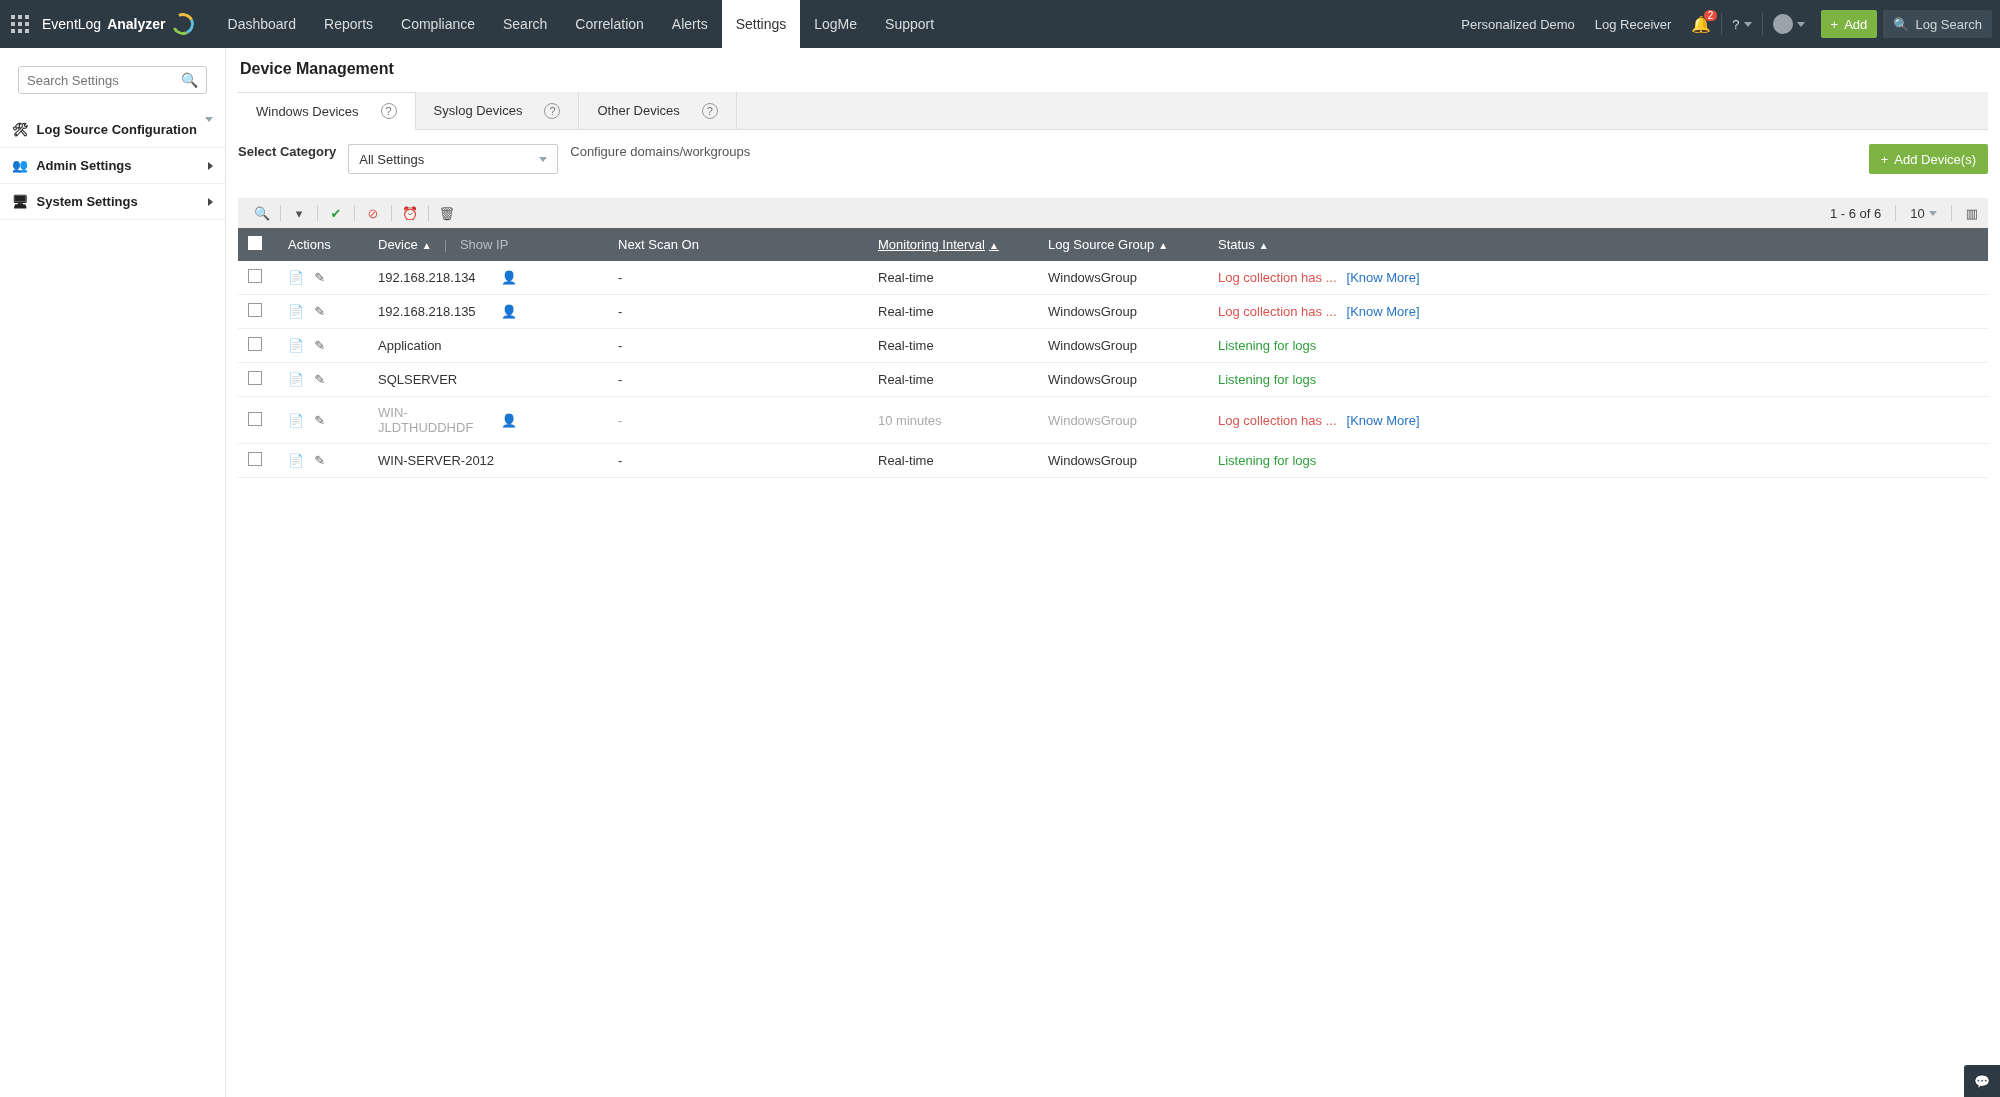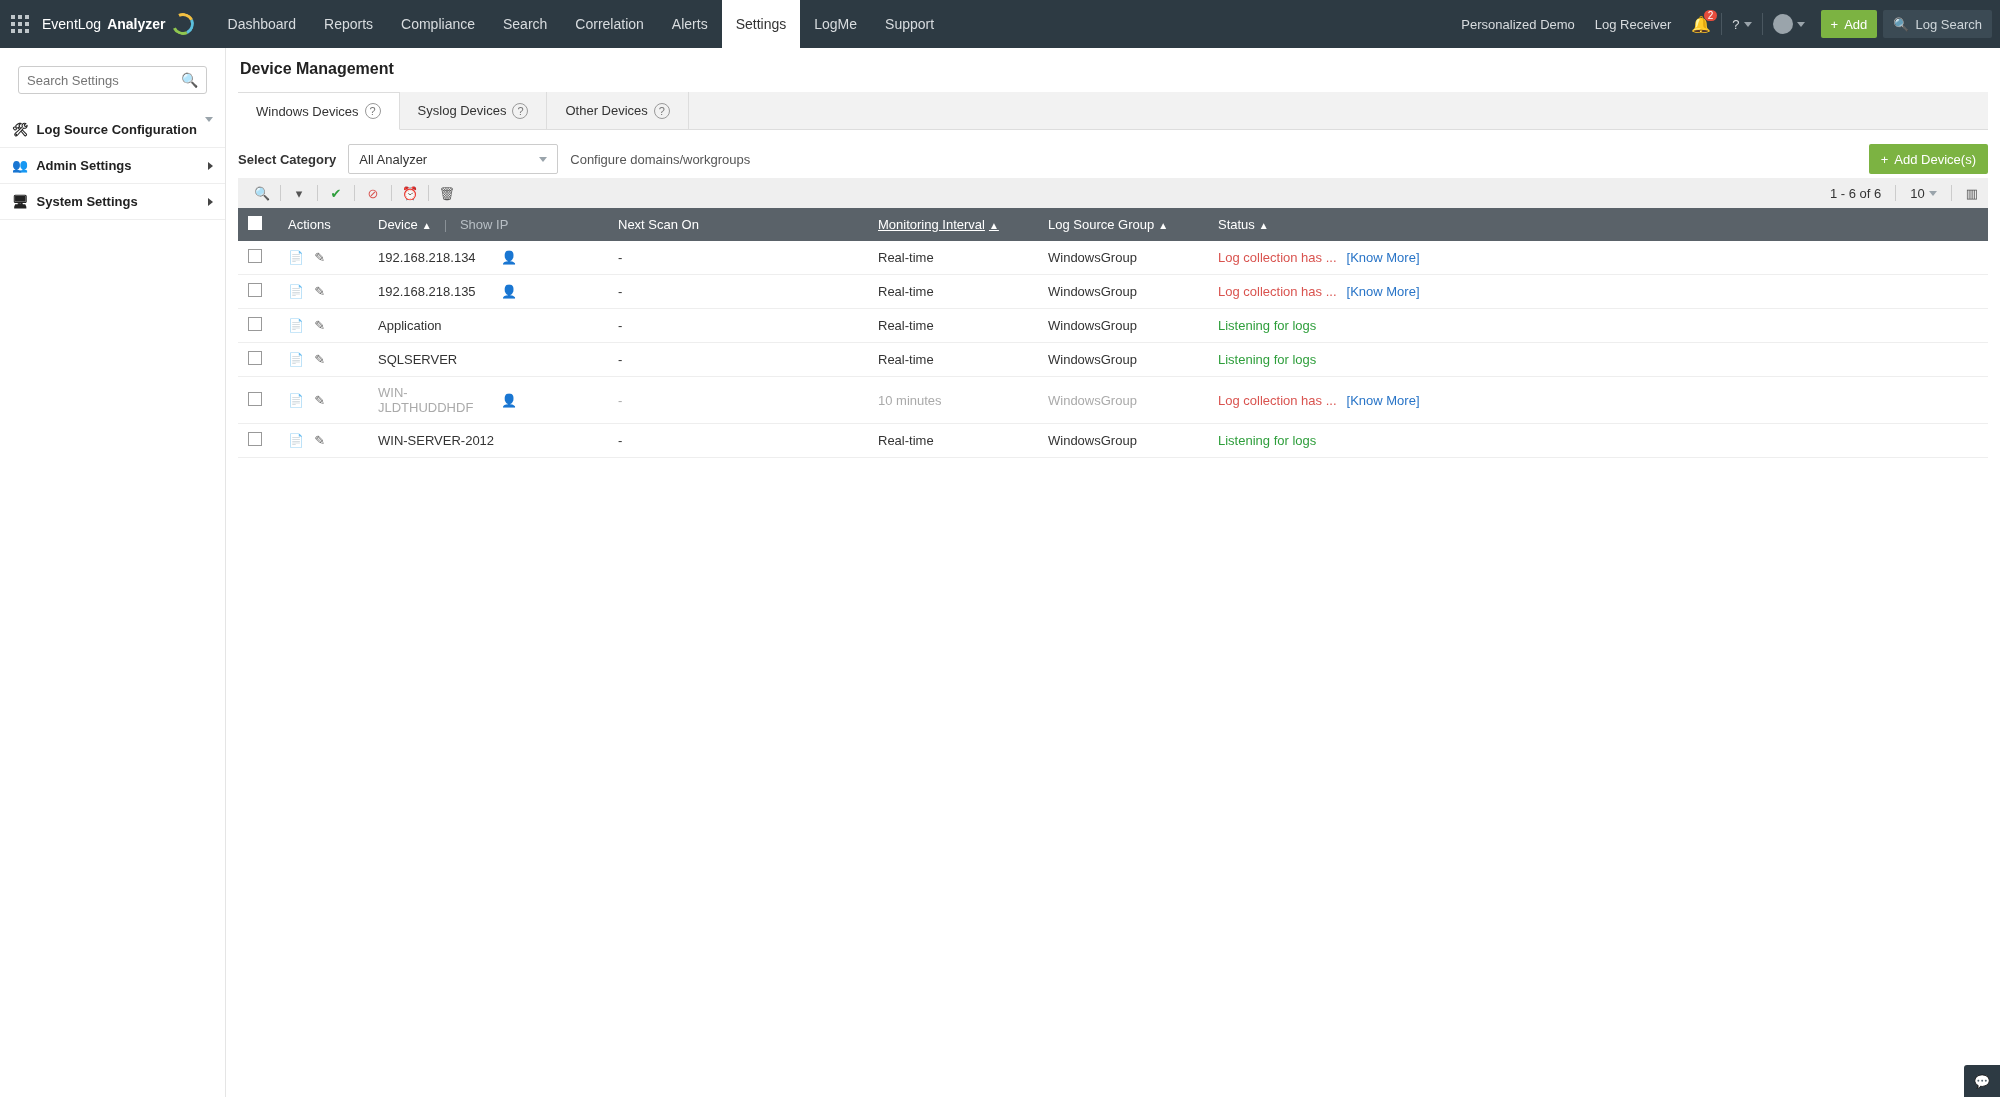--- a/index.html
+++ b/index.html
@@ -45,26 +45,26 @@
   .side-items .sitem.active { background:#e4e4e4; }
   .side-head.collapsed .exp-caret { width:0;height:0;border-top:4px solid transparent;border-bottom:4px solid transparent;border-left:5px solid #444;display:inline-block;}
 
   
   .main { flex:1; background:#fff; overflow:auto; display:flex; flex-direction:column;}
   .page-title { font-size:16px; font-weight:600; color:#222; padding:12px 14px 14px;}
   .content { padding:0 12px 12px; }
 
   
   .tabs { display:flex; border-bottom:1px solid #ddd; background:#f2f2f2; }
-  .tab { padding:10px 18px; display:flex; align-items:center; gap:6px; cursor:pointer; font-size:13px; color:#333; border-right:1px solid #ddd;}
+  .tab { padding:10px 18px; display:flex; align-items:center; gap:22px; cursor:pointer; font-size:13px; color:#333; border-right:1px solid #ddd;}
   .tab.active { background:#fff; border-top:1px solid #ddd; border-bottom:1px solid #fff; margin-bottom:-1px;}
   .qmark { width:16px;height:16px;border:1px solid #999;border-radius:50%; font-size:11px; color:#777; display:flex; align-items:center; justify-content:center;}
 
   
-  .filter-row { display:flex; align-items:center; padding:14px 0 4px; gap:12px;}
+  .filter-row { display:flex; padding:14px 0 24px; gap:12px;}
   .filter-row .lbl { font-size:13px; font-weight:600; color:#333;}
   .select { height:30px; min-width:210px; border:1px solid #ccc; border-radius:2px; display:flex; align-items:center; justify-content:space-between; padding:0 10px; cursor:pointer; font-size:13px;}
   .cfg-link { color:#555; font-size:13px; cursor:pointer; }
   .btn-green { margin-left:auto; background:#7cb342; color:#fff; height:30px; border-radius:2px; display:flex; align-items:center; padding:0 12px; gap:6px; cursor:pointer; font-size:13px;}
 
   
   .toolbar { background:#efefef; display:flex; align-items:center; height:30px; padding:0 10px; gap:0;}
   .toolbar .tb-btn { width:28px; height:26px; display:flex; align-items:center; justify-content:center; cursor:pointer; color:#555; }
   .toolbar .tb-btn.green { color:#2e9e3b; }
   .toolbar .tb-btn.red { color:#d9534f; }
@@ -193,21 +193,21 @@
           </div>
           <div class="tab">
             <span>Other Devices</span>
             <span class="qmark">?</span>
           </div>
         </div>
 
       <div class="filter-row">
         <span class="lbl">Select Category</span>
         <div class="select">
-          <span>All Analyzer</span>
+          <span>All Settings</span>
           <span class="caret"></span>
         </div>
         <span class="cfg-link">Configure domains/workgroups</span>
         <div class="btn-green">
           <span>+</span>
           <span>Add Device(s)</span>
         </div>
       </div>
 
       <div class="toolbar">

